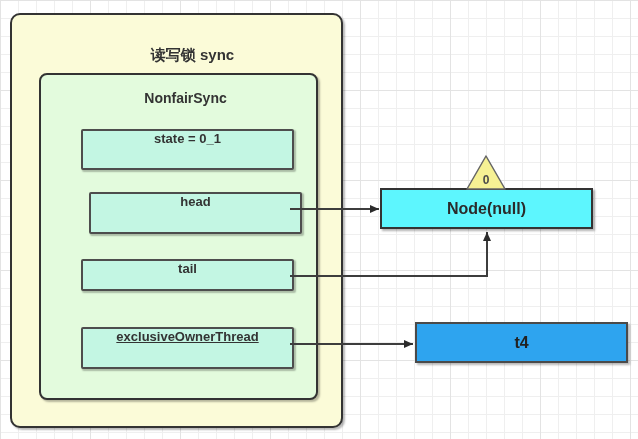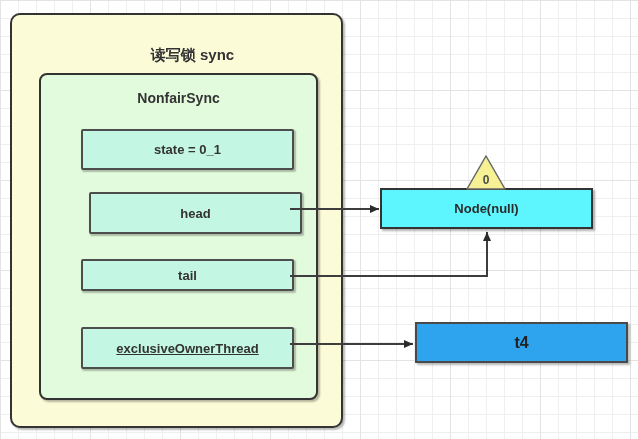--- a/index.html
+++ b/index.html
@@ -43,59 +43,58 @@
   }
 
   .inner-box {
     left: 27px; top: 58px;
     width: 279px; height: 327px;
     border-radius: 8px;
     background: #e3fbdd;
   }
   .inner-title {
     position: absolute;
-    left: 0; top: 15px; width: 100%;
+    left: 7px; top: 15px; width: 100%;
     text-align: center;
     font-size: 14px;
     font-weight: bold;
     color: #333;
   }
 
   .field {
     position: absolute;
     left: 40px;
     width: 213px;
     height: 42px;
     background: #c3f6e3;
     border: 2px solid #4d4d4d;
     border-radius: 2px;
     box-shadow: 1.5px 1.5px 1.5px rgba(0,0,0,0.25);
     display: flex;
-    align-items: center;
     justify-content: center;
     font-size: 13px;
     font-weight: bold;
     color: #333;
   }
   .field-state { top: 54px;  height: 41px; }
   .field-head  { top: 117px; margin-left: 8px; }
   .field-tail  { top: 184px; height: 32px; }
   .field-eot   { top: 252px; text-decoration: underline; }
 
   .node-box {
     position: absolute;
     left: 380px; top: 188px;
     width: 213px; height: 41px;
     background: #5df6fe;
     border: 2px solid #333;
     box-shadow: 2px 2px 2px rgba(0,0,0,0.3);
     display: flex;
     align-items: center;
     justify-content: center;
-    font-size: 13px;
+    font-size: 16px;
     font-weight: bold;
     color: #2b2b2b;
   }
 
   .t4-box {
     position: absolute;
     left: 415px; top: 322px;
     width: 213px; height: 41px;
     background: #2ea4ef;
     border: 2px solid #4a4a4a;

